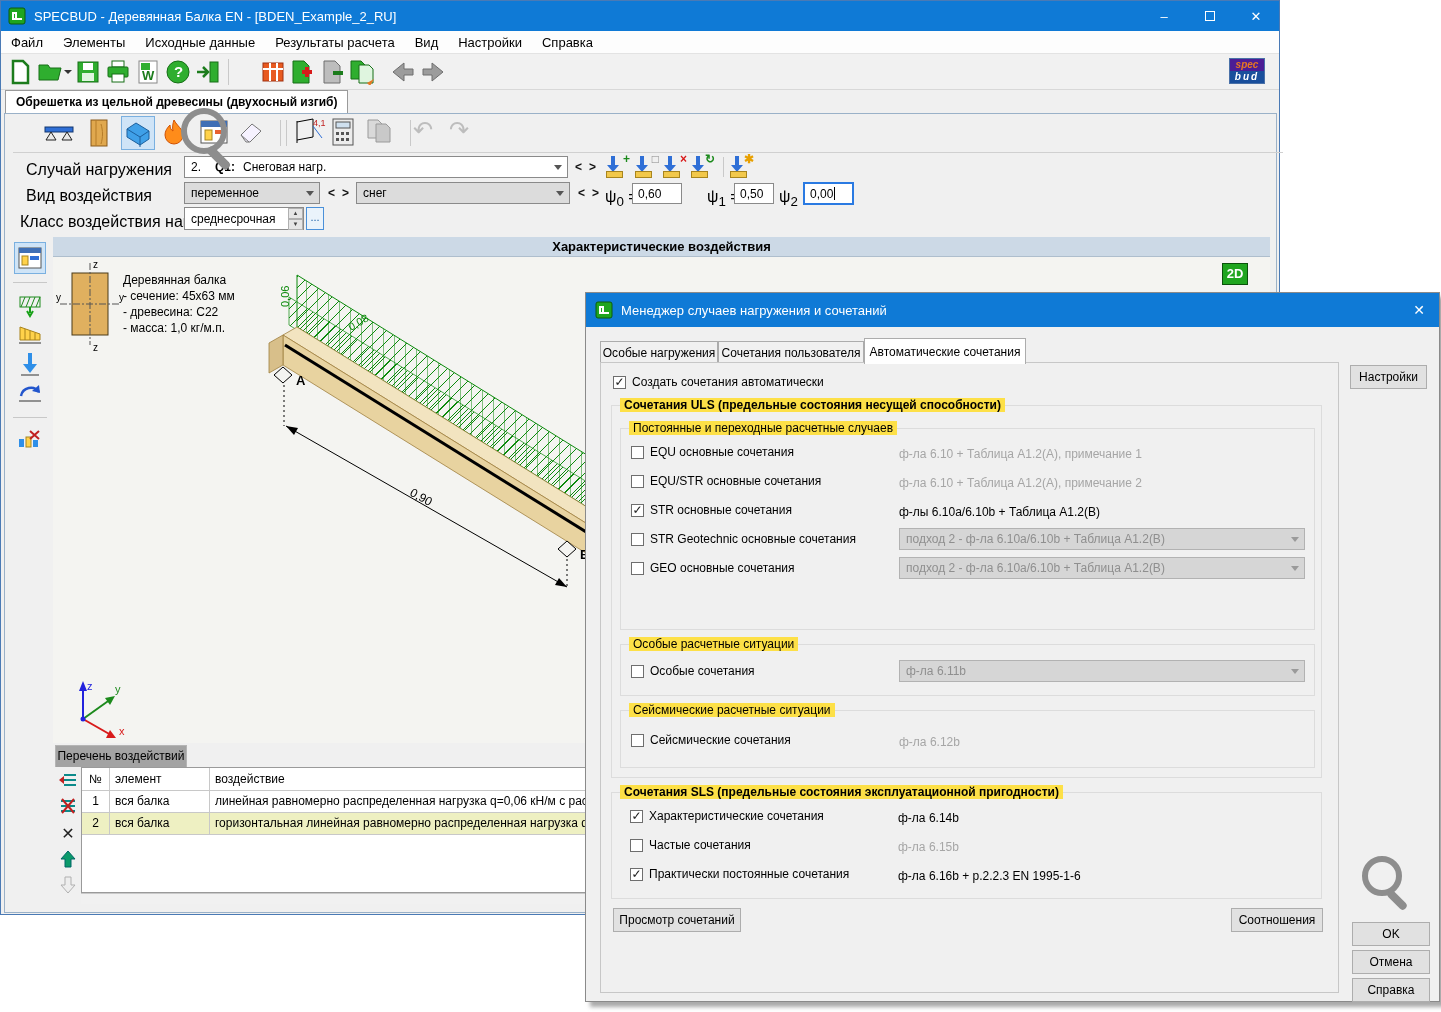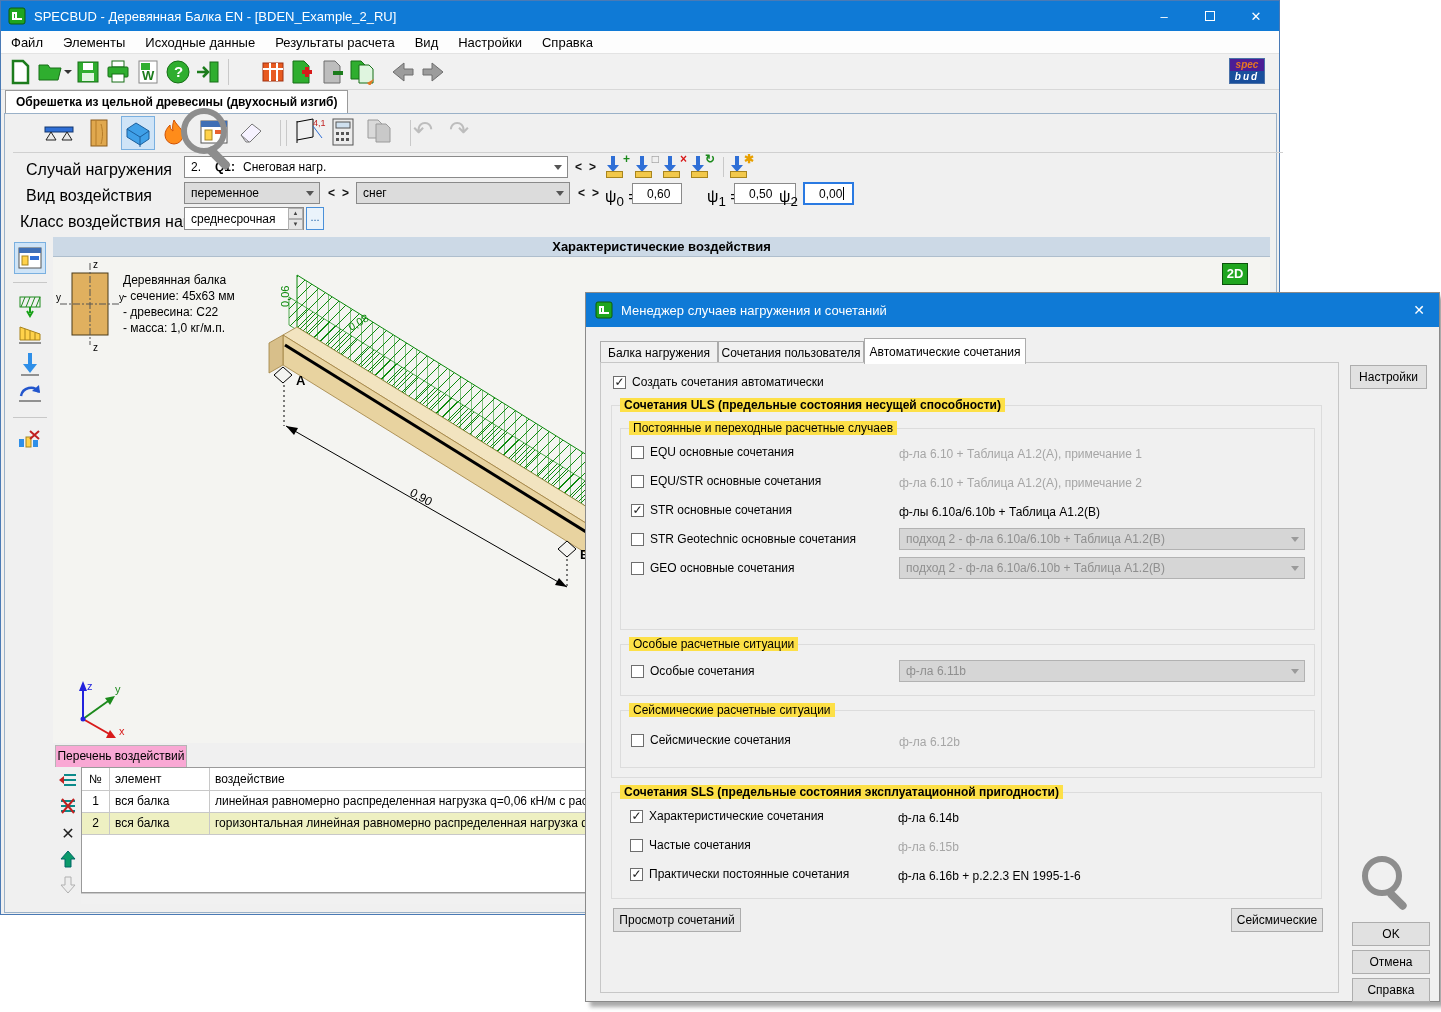--- a/index.html
+++ b/index.html
@@ -55,21 +55,21 @@
   .navbtn { position:absolute; width:13px; height:16px; font-weight:bold; font-size:12px;
             display:flex; align-items:center; justify-content:center; color:#111; }
   .lc-icon { position:absolute; width:27px; height:25px; }
   .lc-bar { position:absolute; left:3px; bottom:2px; width:17px; height:7px; background:#f2c84b;
             border:1px solid #a8851e; }
   .lc-stem { position:absolute; left:8px; top:1px; width:4px; height:10px; background:#2f6fd6; }
   .lc-head { position:absolute; left:4px; top:10px; width:0; height:0; border-left:6px solid transparent;
              border-right:6px solid transparent; border-top:7px solid #2f6fd6; }
   .lc-badge { position:absolute; right:0; top:-3px; font-size:12px; font-weight:bold; }
   .psi-input { position:absolute; background:#fff; border:1px solid #8a8a8a; font-size:12px;
-               display:flex; align-items:center; padding-left:14px; }
+               display:flex; align-items:center; padding-left:5px; }
   .psi-input.focused { border:1px solid #2a7ae2; outline:1px solid #2a7ae2; }
   .caret-bar { display:inline-block; width:1px; height:13px; background:#000; margin-left:1px; }
   .spinbox { position:absolute; background:#fff; border:1px solid #8a8a8a; display:flex;
              align-items:center; padding-left:6px; }
   .spin-btns { position:absolute; right:0; top:0; width:15px; height:100%; display:flex;
                flex-direction:column; }
   .spin-btn { flex:1; background:#e6e6e6; border:1px solid #b0b0b0; font-size:6px; line-height:9px;
               text-align:center; color:#444; }
   .dots-btn { position:absolute; background:#eaf3fb; border:1px solid #4a90d9; font-size:11px;
               text-align:center; line-height:19px; color:#1a5fa8; }
@@ -81,21 +81,21 @@
   .canvas-header { position:absolute; left:52px; top:236px; width:1217px; height:20px;
                    background:#ccd9e6; border-bottom:1px solid #aebecd; text-align:center;
                    font-weight:bold; font-size:13px; line-height:20px; }
   .drawing { position:absolute; left:52px; top:256px; width:1217px; height:486px; background:#f4f4f1;
              overflow:hidden; }
   .beam-info { position:absolute; left:70px; top:15px; font-size:12px; line-height:16px; }
   .btn-2d { position:absolute; right:22px; top:6px; width:26px; height:22px; background:#1fa51f;
             border:1px solid #0a520a; color:#fff; font-weight:bold; font-size:13px; text-align:center;
             line-height:20px; }
 
-  .loads-tab { position:absolute; left:54px; top:744px; width:132px; height:22px; background:#f9a8d4;
+  .loads-tab { position:absolute; left:54px; top:744px; width:132px; height:22px; background:#a3a3a3;
                border:1px solid #b5b5b5; border-bottom:none; text-align:center; line-height:21px; }
   .loads-strip { position:absolute; left:54px; top:766px; width:26px; height:140px; }
   .strip-icon { position:absolute; left:3px; width:20px; height:20px; display:flex;
                 align-items:center; justify-content:center; }
   .loads-table { position:absolute; left:80px; top:766px; width:1189px; height:126px; background:#fff;
                  border:1px solid #9a9a9a; }
   .lt-row { display:flex; width:100%; }
   .lt-cell { border-right:1px solid #c8c8c8; border-bottom:1px solid #c8c8c8; padding:0 5px;
              white-space:nowrap; overflow:hidden; font-size:12px; line-height:21px; }
   .lt-head .lt-cell { line-height:22px; }
@@ -390,21 +390,21 @@
     <span class="chev"></span>
   </div>
   <span class="navbtn" style="left:574px;top:184px">&lt;</span>
   <span class="navbtn" style="left:588px;top:184px">&gt;</span>
 
   <span class="form-label" style="left:604px;top:187px"><span>ψ</span><sub>0</sub> <span>=</span></span>
   <div class="psi-input" style="left:631px;top:182px;width:50px;height:21px">
       <span>0,60</span>
     </div>
   <span class="form-label" style="left:706px;top:187px"><span>ψ</span><sub>1</sub> <span>=</span></span>
-  <div class="psi-input" style="left:733px;top:182px;width:62px;height:21px">
+  <div class="psi-input" style="left:733px;top:182px;width:40px;height:21px">
       <span>0,50</span>
     </div>
   <span class="form-label" style="left:778px;top:187px"><span>ψ</span><sub>2</sub> <span>=</span></span>
   <div class="psi-input focused" style="left:803px;top:182px;width:49px;height:21px">
       <span>0,00</span>
       <span class="caret-bar"></span>
     </div>
 
   <span class="form-label" style="left:19px;top:212px">Класс воздействия нагрузки</span>
   <div class="spinbox" style="left:183px;top:206px;width:120px;height:23px">
@@ -586,21 +586,21 @@
 <div id="dialog">
   <div class="dlg-titlebar">
     <svg width="18" height="18" style="margin-left:9px">
       <rect x="1" y="1" width="16" height="16" rx="2" fill="#1fa51f" stroke="#0c5c0c"></rect>
       <path d="M4 12h10M5 12V6h3v6" stroke="#fff" stroke-width="2" fill="none"></path>
     </svg>
     <span style="margin-left:8px">Менеджер случаев нагружения и сочетаний</span>
     <div class="dlg-close">✕</div>
   </div>
 
-  <div class="dtab" style="left:14px;width:118px">Балка нагружения</div>
+  <div class="dtab" style="left:14px;width:118px">Особые нагружения</div>
   <div class="dtab" style="left:132px;width:146px">Сочетания пользователя</div>
   <div class="dtab active" style="left:278px;width:162px">Автоматические сочетания</div>
 
   <div class="tabpage">
     <div class="cbrow" style="left:12px;top:12px">
       <span class="checkbox">✓</span>
       <span>Создать сочетания автоматически</span>
     </div>
 
     <div class="grp" style="left:10px;top:42px;width:711px;height:373px">
@@ -684,21 +684,21 @@
       <span class="formula muted" style="left:286px;top:47px">ф-ла 6.15b</span>
 
       <div class="cbrow" style="left:18px;top:74px">
         <span class="checkbox">✓</span>
         <span>Практически постоянные сочетания</span>
       </div>
       <span class="formula" style="left:286px;top:76px">ф-ла 6.16b + p.2.2.3 EN 1995-1-6</span>
     </div>
 
     <div class="btn" style="left:12px;top:545px;width:128px;height:24px">Просмотр сочетаний</div>
-    <div class="btn" style="left:630px;top:545px;width:92px;height:24px">Сейсмические</div>
+    <div class="btn" style="left:630px;top:545px;width:92px;height:24px">Соотношения</div>
   </div>
 
   <div class="btn" style="left:764px;top:72px;width:77px;height:24px">Настройки</div>
 
   <div class="btn" style="left:766px;top:629px;width:78px;height:24px">OK</div>
   <div class="btn" style="left:766px;top:657px;width:78px;height:24px">Отмена</div>
   <div class="btn" style="left:766px;top:685px;width:78px;height:24px">Справка</div>
 </div>
 
 <div class="mag-ring" style="left:1362px;top:856px;width:40px;height:40px"></div>

